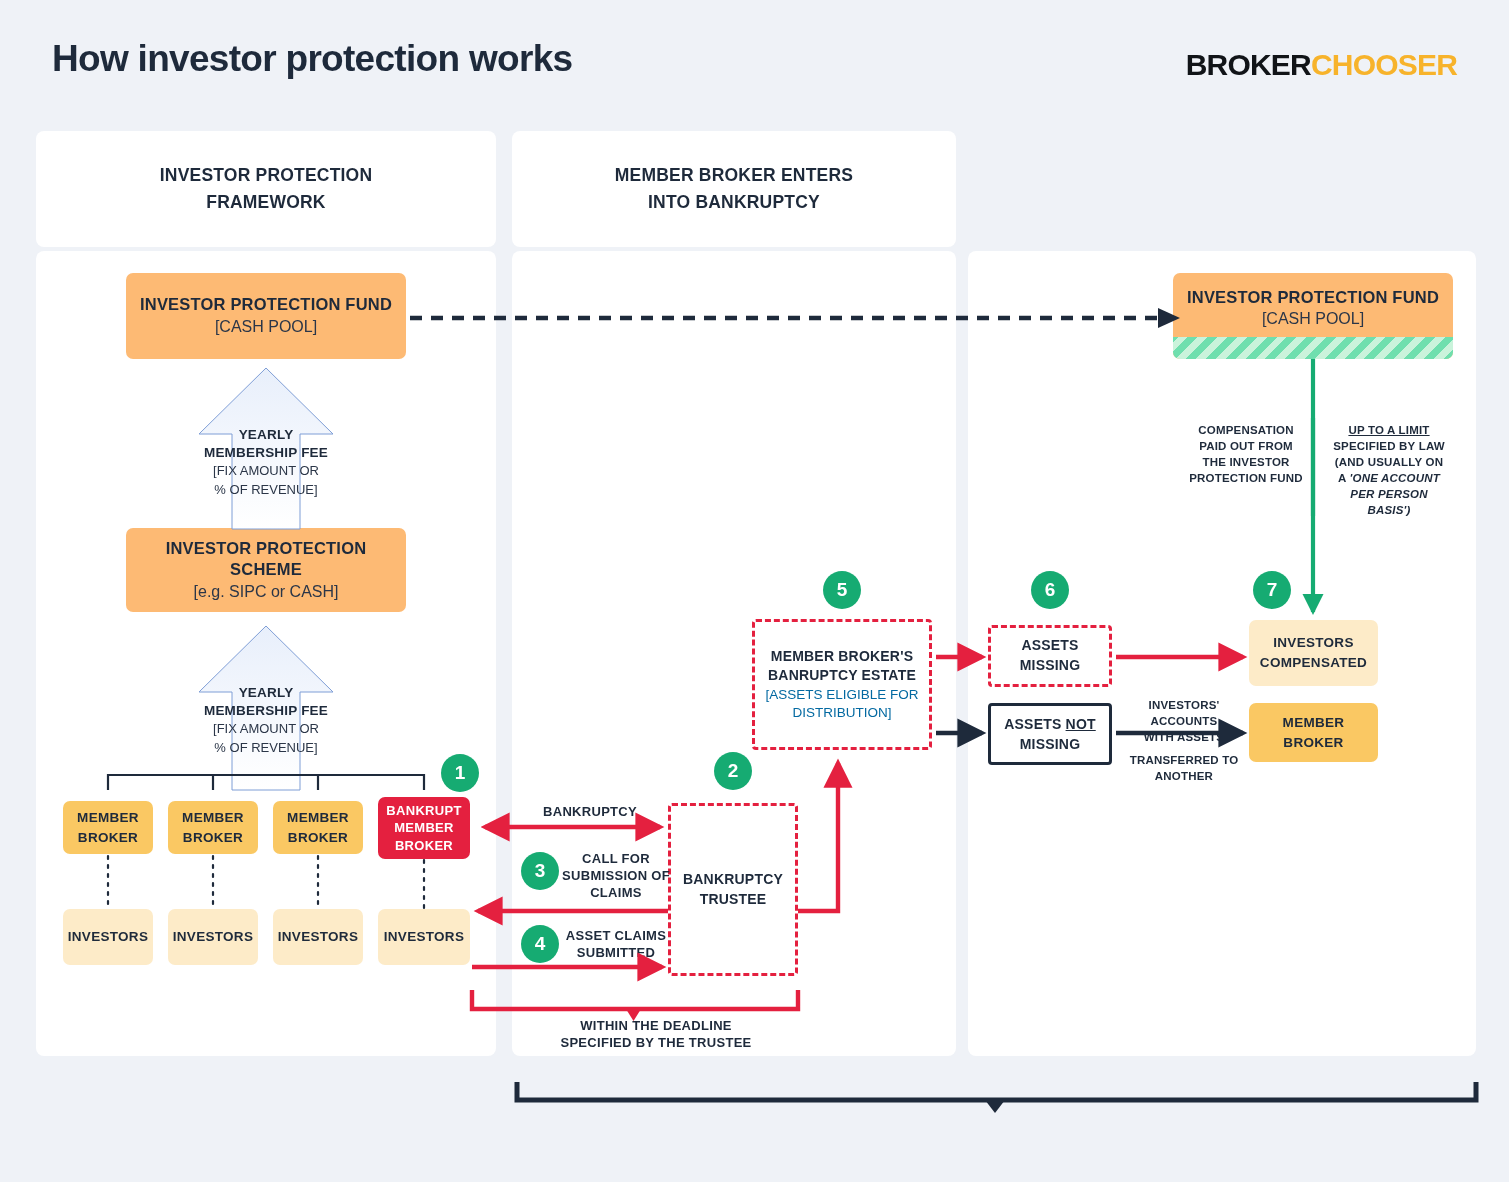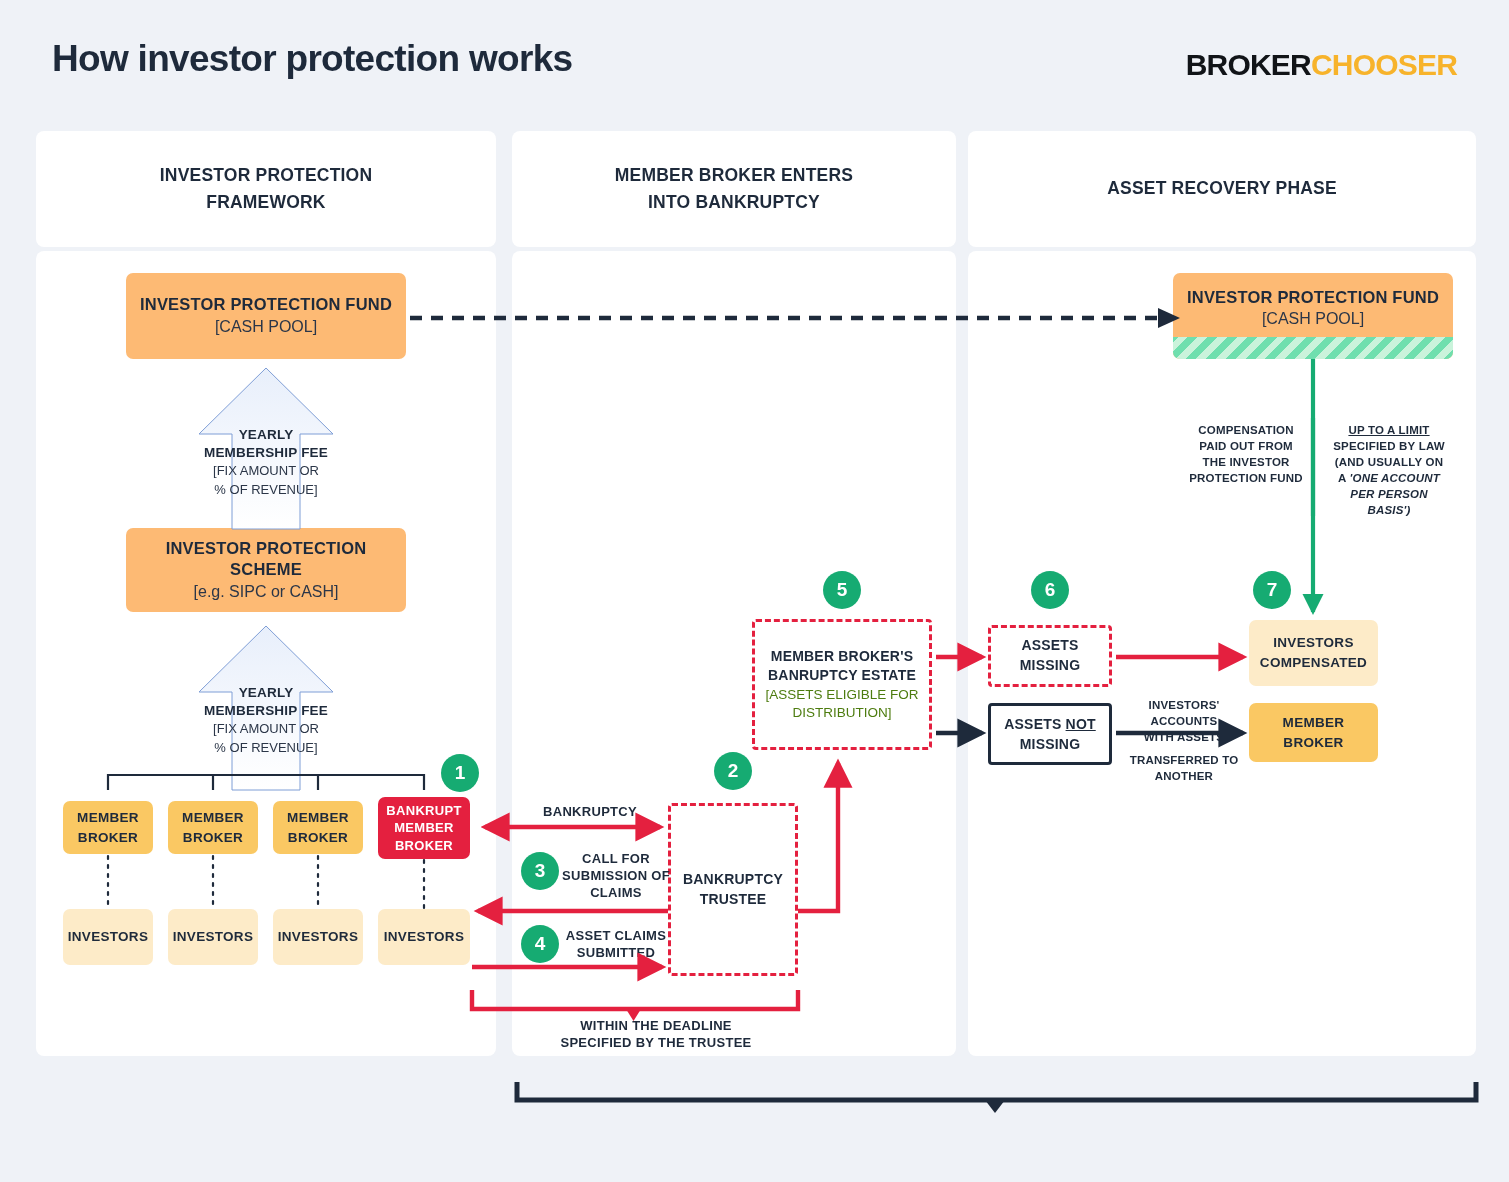--- a/index.html
+++ b/index.html
@@ -67,21 +67,21 @@
   .cream-box { background: #fdebc8; }
   .cream-box .l1 { font-size: 13.5px; line-height: 1.45; letter-spacing: .3px; }
 
   .red-box { background: #e4203f; color: #ffffff; }
   .red-box .l1 { font-size: 13px; line-height: 1.35; letter-spacing: .3px; }
 
   .dash-red {
     border: 3px dashed #e4203f; background: transparent; border-radius: 4px;
   }
   .dash-red .l1 { font-size: 14px; line-height: 1.4; letter-spacing: .2px; }
-  .dash-red .l2 { font-size: 13.5px; line-height: 1.35; color: #4d7c0f; }
+  .dash-red .l2 { font-size: 13.5px; line-height: 1.35; color: #0369a1; }
 
   .solid-navy {
     border: 3px solid #1e2a3b; background: #fff; border-radius: 4px;
   }
   .solid-navy .l1 { font-size: 14px; line-height: 1.45; letter-spacing: .2px; }
 
   u { text-decoration: underline; }
 
   
   .badge {
@@ -135,23 +135,20 @@
   <div class="logo">
     <span class="b">BROKER</span>
     <span class="c">CHOOSER</span>
   </div>
 
   <div class="panel-head" id="ph1">
     <span>INVESTOR PROTECTION<br>FRAMEWORK</span>
   </div>
   <div class="panel-head" id="ph2">
     <span>MEMBER BROKER ENTERS<br>INTO BANKRUPTCY</span>
-  </div>
-  <div class="panel-head" id="ph3">
-    <span>ASSET RECOVERY PHASE</span>
   </div>
   <div class="panel-body" id="pb1"></div>
   <div class="panel-body" id="pb2"></div>
   <div class="panel-body" id="pb3"></div>
 
   <svg class="under" viewBox="0 0 1509 1182">
     <defs>
       <linearGradient id="feeGrad" x1="0" y1="0" x2="0" y2="1">
         <stop offset="0%" stop-color="#e8effb"></stop>
         <stop offset="100%" stop-color="#ffffff"></stop>

